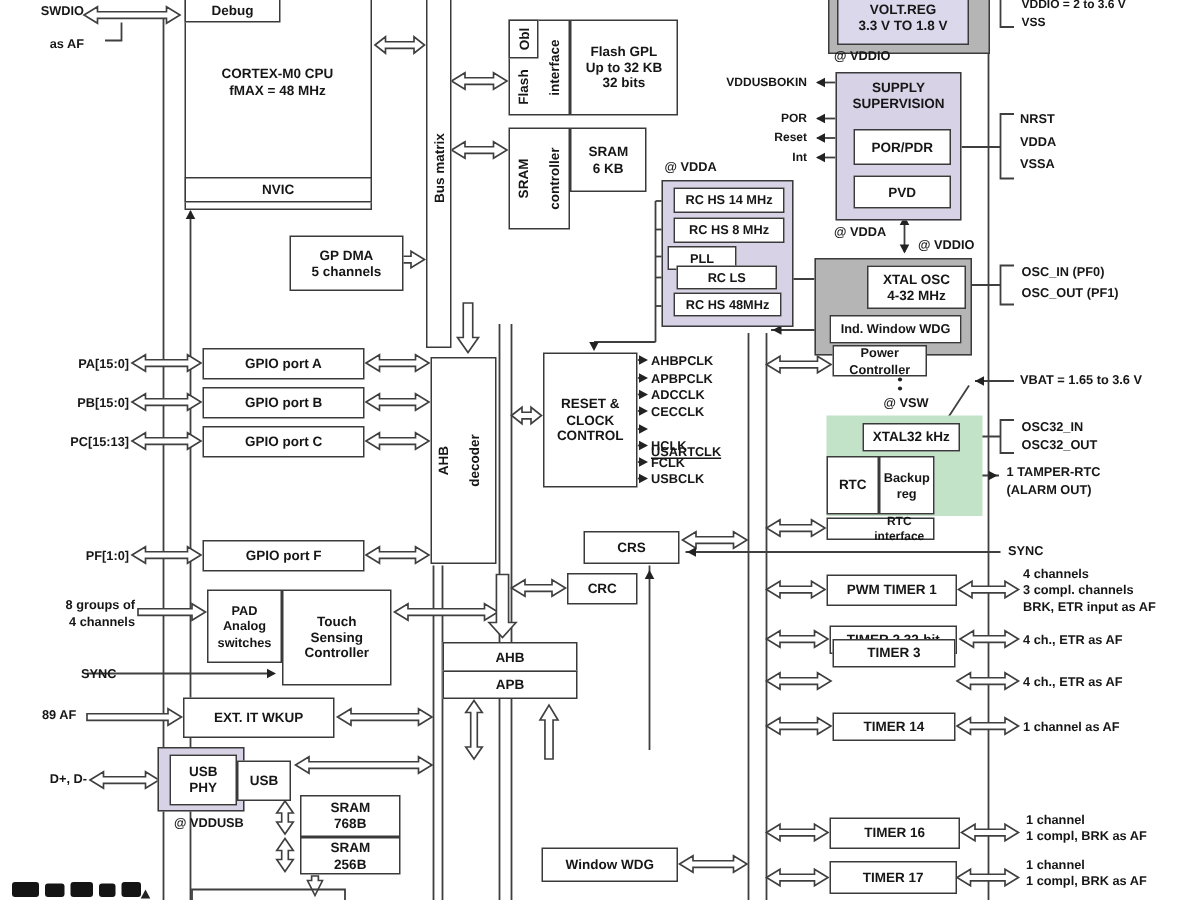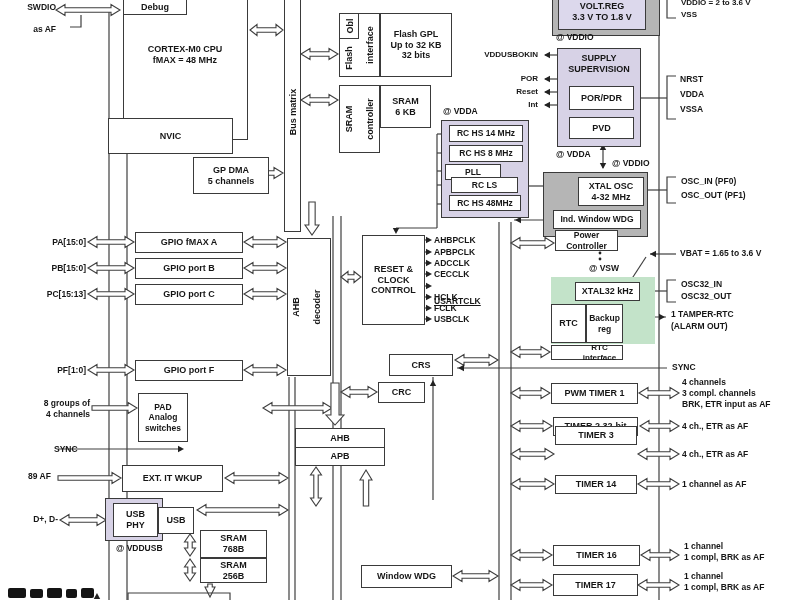--- a/index.html
+++ b/index.html
@@ -156,21 +156,21 @@
     </svg>
 
   <div class="box" style="left:123px;top:-8px;width:125px;height:148px;"></div>
   <div class="box" style="left:123px;top:-8px;width:64px;height:23px;justify-content:flex-end;padding-bottom:1px;">
     <span>Debug</span>
   </div>
   <div class="box noborder" style="left:125px;top:40px;width:120px;height:30px;">
     <span>CORTEX-M0 CPU</span>
     <span>fMAX = 48 MHz</span>
   </div>
-  <div class="box" style="left:108px;top:118px;width:125px;height:36px;">
+  <div class="box" style="left:123px;top:118px;width:125px;height:17px;">
     <span>NVIC</span>
   </div>
 
   <div class="box" style="left:165px;top:157px;width:76px;height:37px;margin-left:28px;">
     <span>GP DMA</span>
     <span>5 channels</span>
   </div>
 
   <div class="box" style="left:284px;top:-8px;width:17px;height:240px;"></div>
   <div class="vwrap" style="left:278px;top:-8px;width:30px;height:240px;">
@@ -209,51 +209,54 @@
   </div>
   <div class="box" style="left:380px;top:85px;width:51px;height:43px;">
     <span>SRAM</span>
     <span>6 KB</span>
   </div>
 
   <div class="lbl" style="left:443px;top:106px;">@ VDDA</div>
   <div class="box lav" style="left:441px;top:120px;width:88px;height:98px;"></div>
   <div class="box f85" style="left:449px;top:125px;width:74px;height:17px;">RC HS 14 MHz</div>
   <div class="box f85" style="left:449px;top:145px;width:74px;height:17px;">RC HS 8 MHz</div>
-  <div class="box f85" style="left:445px;top:164px;width:56px;height:16px;">PLL</div>
+  <div class="box f85" style="left:445px;top:164px;width:46px;height:16px;">PLL</div>
   <div class="box f85" style="left:451px;top:177px;width:67px;height:16px;">RC LS</div>
   <div class="box f85" style="left:449px;top:195px;width:72px;height:16px;">RC HS 48MHz</div>
 
   <div class="box" style="left:362px;top:235px;width:63px;height:90px;padding:0 4px;">
     <span style="white-space:normal;">RESET &amp; CLOCK CONTROL</span>
   </div>
   <div class="lbl" style="left:434px;top:235px;">AHBPCLK</div>
   <div class="lbl" style="left:434px;top:247px;">APBPCLK</div>
   <div class="lbl" style="left:434px;top:258px;">ADCCLK</div>
   <div class="lbl" style="left:434px;top:269px;">CECCLK</div>
   <div class="lbl" style="left:434px;top:296px;text-decoration:underline;">USARTCLK</div>
   <div class="lbl" style="left:434px;top:292px;">HCLK</div>
   <div class="lbl" style="left:434px;top:303px;">FCLK</div>
   <div class="lbl" style="left:434px;top:314px;">USBCLK</div>
 
   <div class="lbl r" style="left:26px;top:237px;width:60px;">PA[15:0]</div>
   <div class="lbl r" style="left:26px;top:263px;width:60px;">PB[15:0]</div>
   <div class="lbl r" style="left:22px;top:289px;width:64px;">PC[15:13]</div>
   <div class="lbl r" style="left:26px;top:365px;width:60px;">PF[1:0]</div>
-  <div class="box" style="left:135px;top:232px;width:108px;height:21px;">GPIO fMAX A</div>
+  <div class="box" style="left:135px;top:232px;width:108px;height:21px;">GPIO port A</div>
   <div class="box" style="left:135px;top:284px;width:108px;height:21px;">GPIO port C</div>
   <div class="box" style="left:135px;top:258px;width:108px;height:21px;">GPIO port B</div>
   <div class="box" style="left:135px;top:360px;width:108px;height:21px;">GPIO port F</div>
 
   <div class="lbl r" style="left:16px;top:398px;width:74px;">8 groups of</div>
   <div class="lbl r" style="left:16px;top:409px;width:74px;">4 channels</div>
   <div class="box f85" style="left:138px;top:393px;width:50px;height:49px;">
     <span>PAD</span>
     <span>Analog</span>
     <span>switches</span>
+  </div>
+  <div class="box" style="left:188px;top:393px;width:73px;height:64px;padding:0 6px;">
+    <span style="white-space:normal;">Touch Sensing Controller</span>
   </div>
   <div class="lbl" style="left:54px;top:444px;">SYNC</div>
 
   <div class="lbl" style="left:28px;top:471px;">89 AF</div>
   <div class="box" style="left:122px;top:465px;width:101px;height:27px;padding:0 18px;">
     <span style="white-space:normal;">EXT. IT WKUP</span>
   </div>
 
   <div class="lbl r" style="left:16px;top:514px;width:42px;">D+, D-</div>
   <div class="box lav" style="left:105px;top:498px;width:58px;height:43px;"></div>

